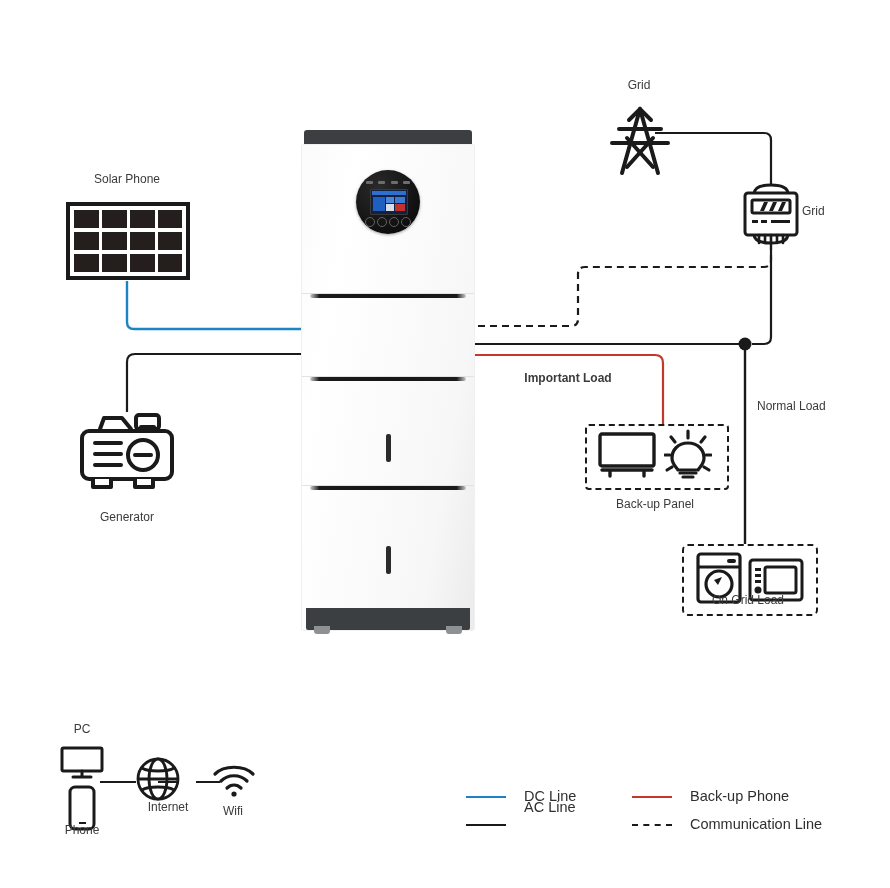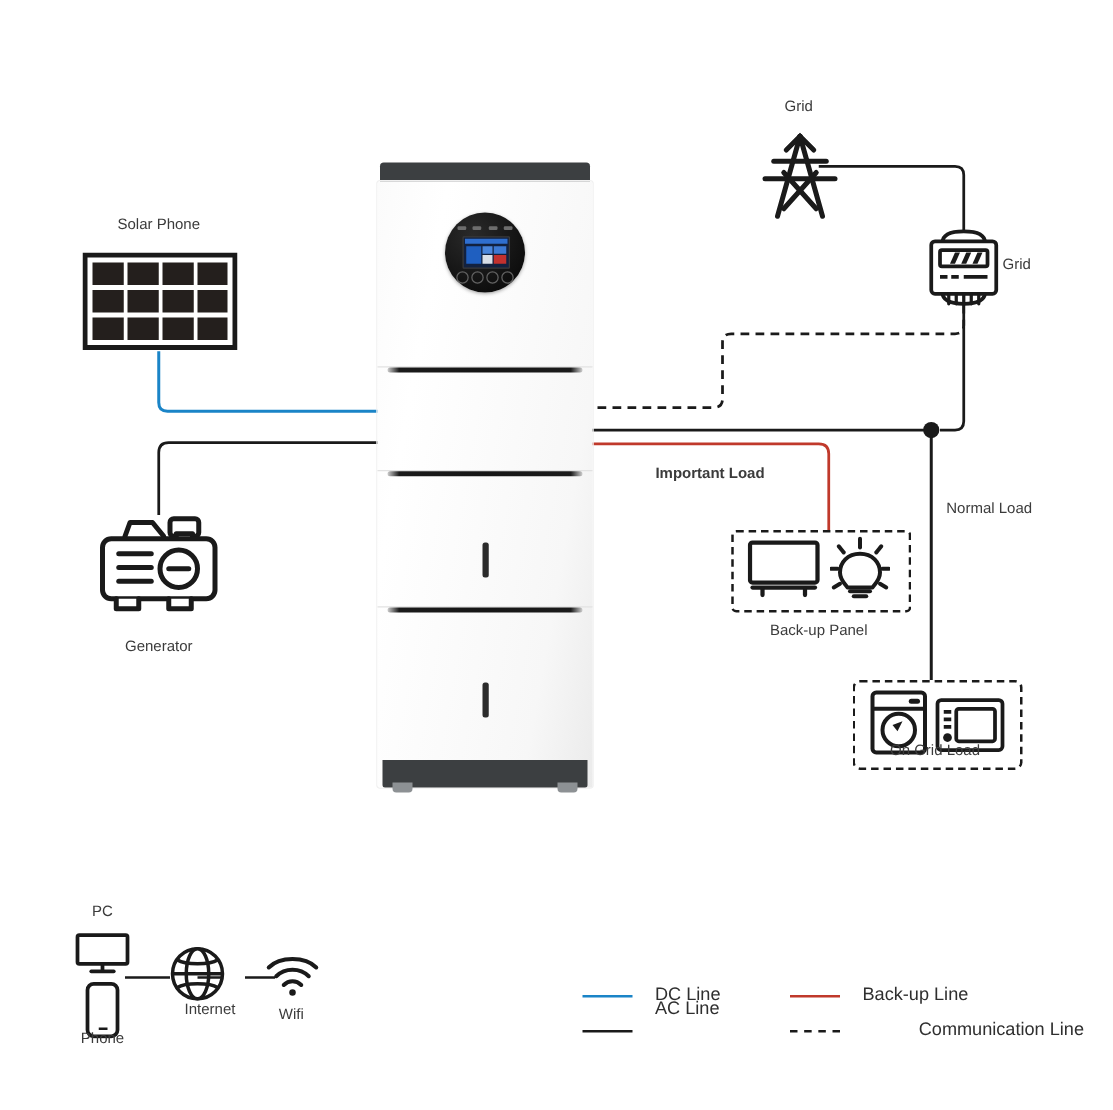--- a/index.html
+++ b/index.html
@@ -303,19 +303,19 @@
 
   <div class="legend">
 
     <span class="lg-swatch" style="left:0px;top:10px;border-top-color:#1a84c7;"></span>
     <span class="lg-item" style="left:58px;top:2px;">DC Line</span>
 
     <span class="lg-swatch" style="left:0px;top:38px;border-top-color:#1a1a1a;"></span>
     <span class="lg-item" style="left:58px;top:13px;">AC Line</span>
 
     <span class="lg-swatch" style="left:166px;top:10px;border-top-color:#c0392b;"></span>
-    <span class="lg-item" style="left:224px;top:2px;">Back-up Line</span>
+    <span class="lg-item" style="left:224px;top:2px;">Back-up Phone</span>
 
     <span class="lg-swatch" style="left:166px;top:38px;border-top-color:#1a1a1a;border-top-style:dashed;border-top-width:2.6px;"></span>
-    <span class="lg-item" style="left:224px;top:30px;margin-left:45px;">Communication Line</span>
+    <span class="lg-item" style="left:224px;top:30px;">Communication Line</span>
   </div>
 
 </div>
 
 </body></html>

